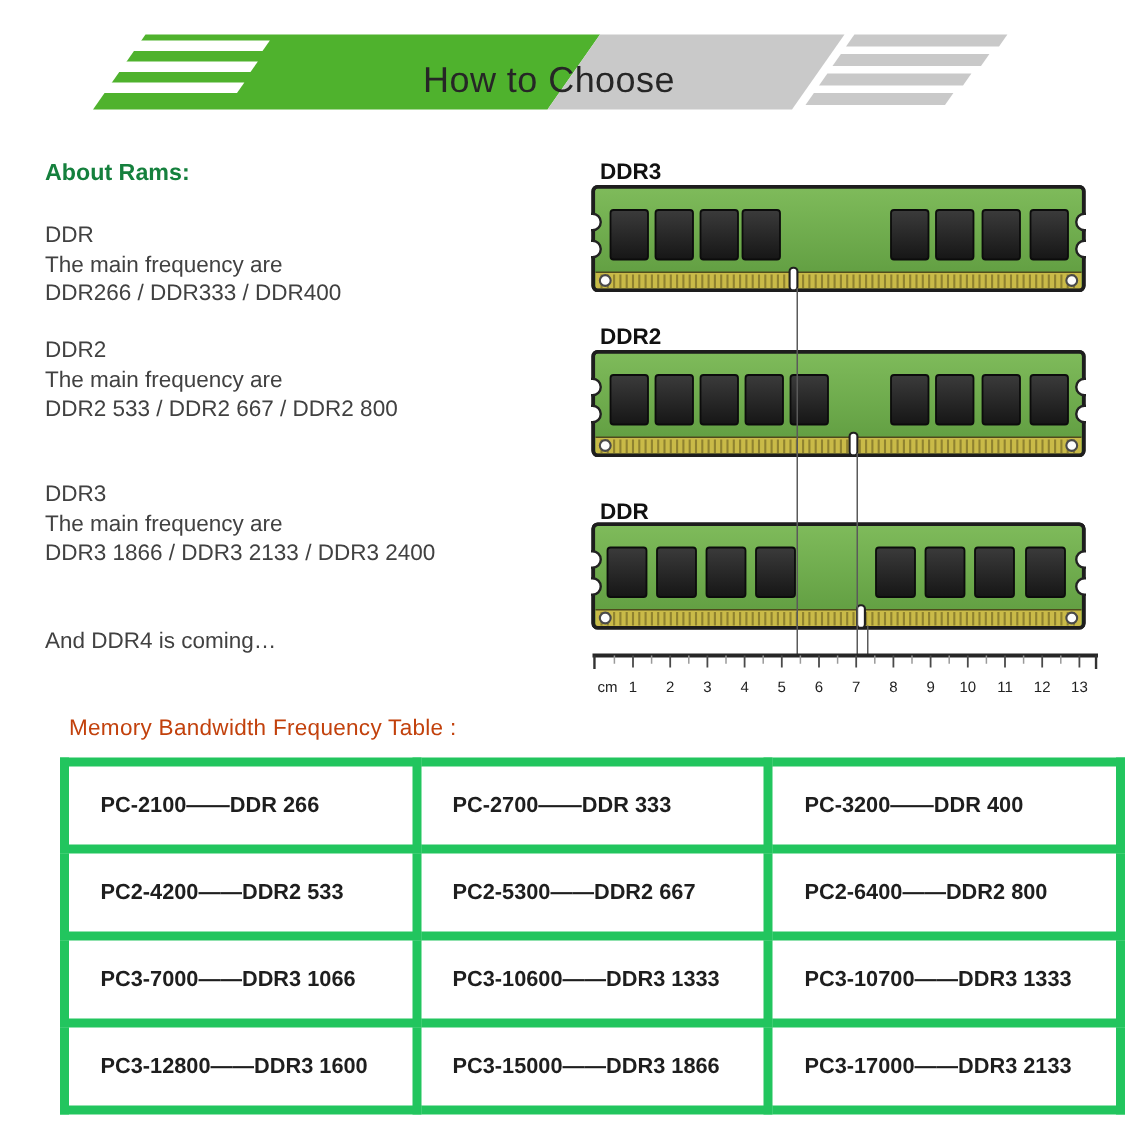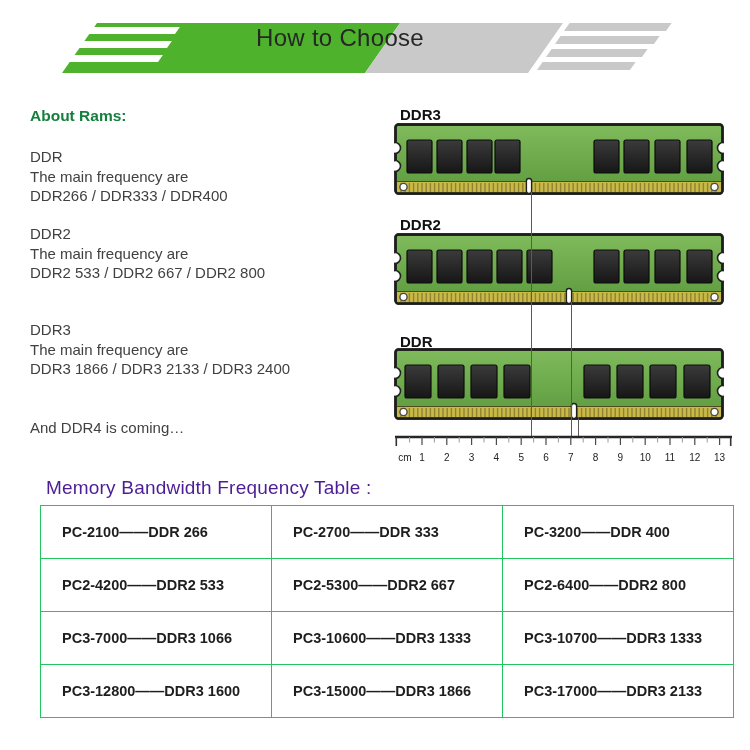--- a/index.html
+++ b/index.html
@@ -11,35 +11,35 @@
   #banner-gray{left:365px;top:23px;width:163px;height:50px;background:var(--gray,#c9c9c9);}
   .slash{background:#fff;height:7px;}
   .slash.s0{left:30px;top:27px;width:145px;}
   .slash.s1{left:30px;top:41px;width:137px;}
   .slash.s2{left:30px;top:55px;width:128px;}
   .gstripe{background:var(--gray,#c9c9c9);height:8px;}
   .gstripe.r0{left:564px;top:23px;width:102px;}
   .gstripe.r1{left:555px;top:36px;width:99px;}
   .gstripe.r2{left:546px;top:49px;width:96px;}
   .gstripe.r3{left:537px;top:62px;width:93px;}
-  #banner-title{position:absolute;left:256px;top:24px;width:220px;
+  #banner-title{position:absolute;left:256px;top:40px;width:220px;text-align:center;
         font-size:24px;letter-spacing:.3px;color:#262626;}
   
   #about{position:absolute;left:30px;top:0;width:362px;font-size:15px;color:#414141;}
   #about .hd{position:absolute;top:107px;font-size:15.5px;font-weight:700;color:#15803d;}
   #about .para{position:absolute;line-height:19.5px;}
   #about .p1{top:147px;} #about .p2{top:224px;} #about .p3{top:320px;}
   #about .ft{position:absolute;top:419px;}
   
   .mod-label{position:absolute;left:400px;font-size:15px;font-weight:700;color:#111;}
   .vline{position:absolute;width:1.2px;background:#5a5a5a;}
   
-  #tbl-title{position:absolute;left:46px;top:477px;font-size:19px;color:#4c1d95;letter-spacing:.2px;}
+  #tbl-title{position:absolute;left:46px;top:477px;font-size:15px;color:#c2410c;letter-spacing:.2px;}
   #freq-table{position:absolute;left:40px;top:505px;border-collapse:collapse;table-layout:fixed;}
-  #freq-table td{width:209px;height:52px;border:1px solid #22c55e;
+  #freq-table td{width:209px;height:52px;border:6px solid #22c55e;
         font-size:14.5px;font-weight:700;color:#1e1e1e;padding:0 0 0 21px;vertical-align:middle;
         white-space:nowrap;overflow:hidden;}
 </style>
 </head>
 <body>
 
 <div id="page" style="background: rgb(255, 255, 255);">
 
   <div>
     <div id="banner-green" class="skew"></div>

